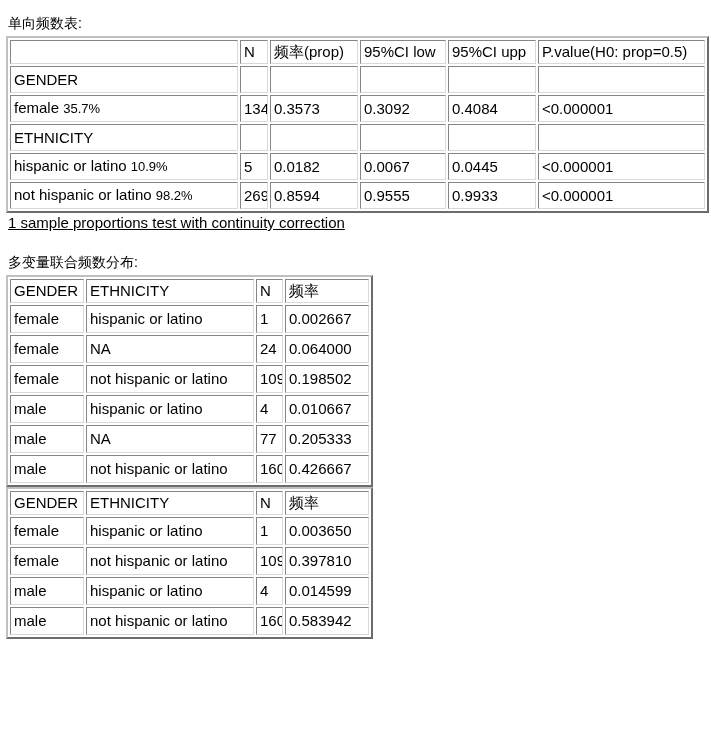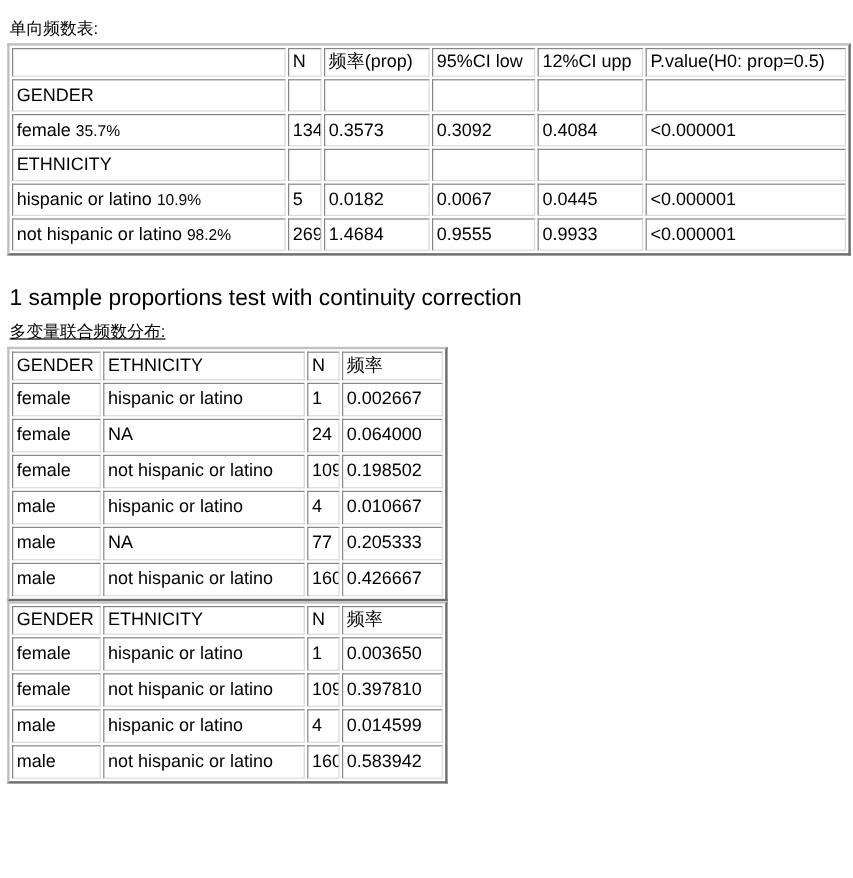--- a/index.html
+++ b/index.html
@@ -19,27 +19,28 @@
     padding: 14px 20px 0 6px;
     box-sizing: border-box;
   }
 
   .caption {
     font-size: 14px;
     line-height: 18px;
     margin: 0 0 4px 2px;
     white-space: nowrap;
   }
-  .caption.spaced-top { margin-top: 8px; text-decoration: underline; }
+  .caption.spaced-top { margin-top: 20px; }
 
   .para {
-    font-size: 19px;
+    font-size: 15px;
     line-height: 20px;
-    margin: 26px 0 0 2px;
+    margin: 0 0 0 2px;
     white-space: nowrap;
+    text-decoration: underline;
   }
 
   table.rtab {
     border-collapse: separate;
     border-spacing: 2px;
     border: 2px outset #c0c0c0;
     background: #ffffff;
     margin: 0;
     table-layout: fixed;
   }
@@ -91,21 +92,21 @@
         <col class="c3">
         <col class="c4">
         <col class="c5">
     </colgroup>
     <thead>
       <tr>
         <th></th>
         <th>N</th>
         <th>频率(prop)</th>
         <th>95%CI low</th>
-        <th>12%CI upp</th>
+        <th>95%CI upp</th>
         <th>P.value(H0: prop=0.5)</th>
       </tr>
     </thead>
     <tbody id="oneway-body">
         <tr>
           <td>GENDER</td>
           <td></td>
           <td></td>
           <td></td>
           <td></td>
@@ -131,21 +132,21 @@
           <td>hispanic or latino <span class="pct">10.9%</span></td>
           <td>5</td>
           <td>0.0182</td>
           <td>0.0067</td>
           <td>0.0445</td>
           <td>&lt;0.000001</td>
         </tr>
         <tr>
           <td>not hispanic or latino <span class="pct">98.2%</span></td>
           <td>269</td>
-          <td>1.4684</td>
+          <td>0.8594</td>
           <td>0.9555</td>
           <td>0.9933</td>
           <td>&lt;0.000001</td>
         </tr>
       </tbody>
   </table>
 
   <div class="para">1 sample proportions test with continuity correction</div>
 
   <div class="caption spaced-top">多变量联合频数分布:</div>

